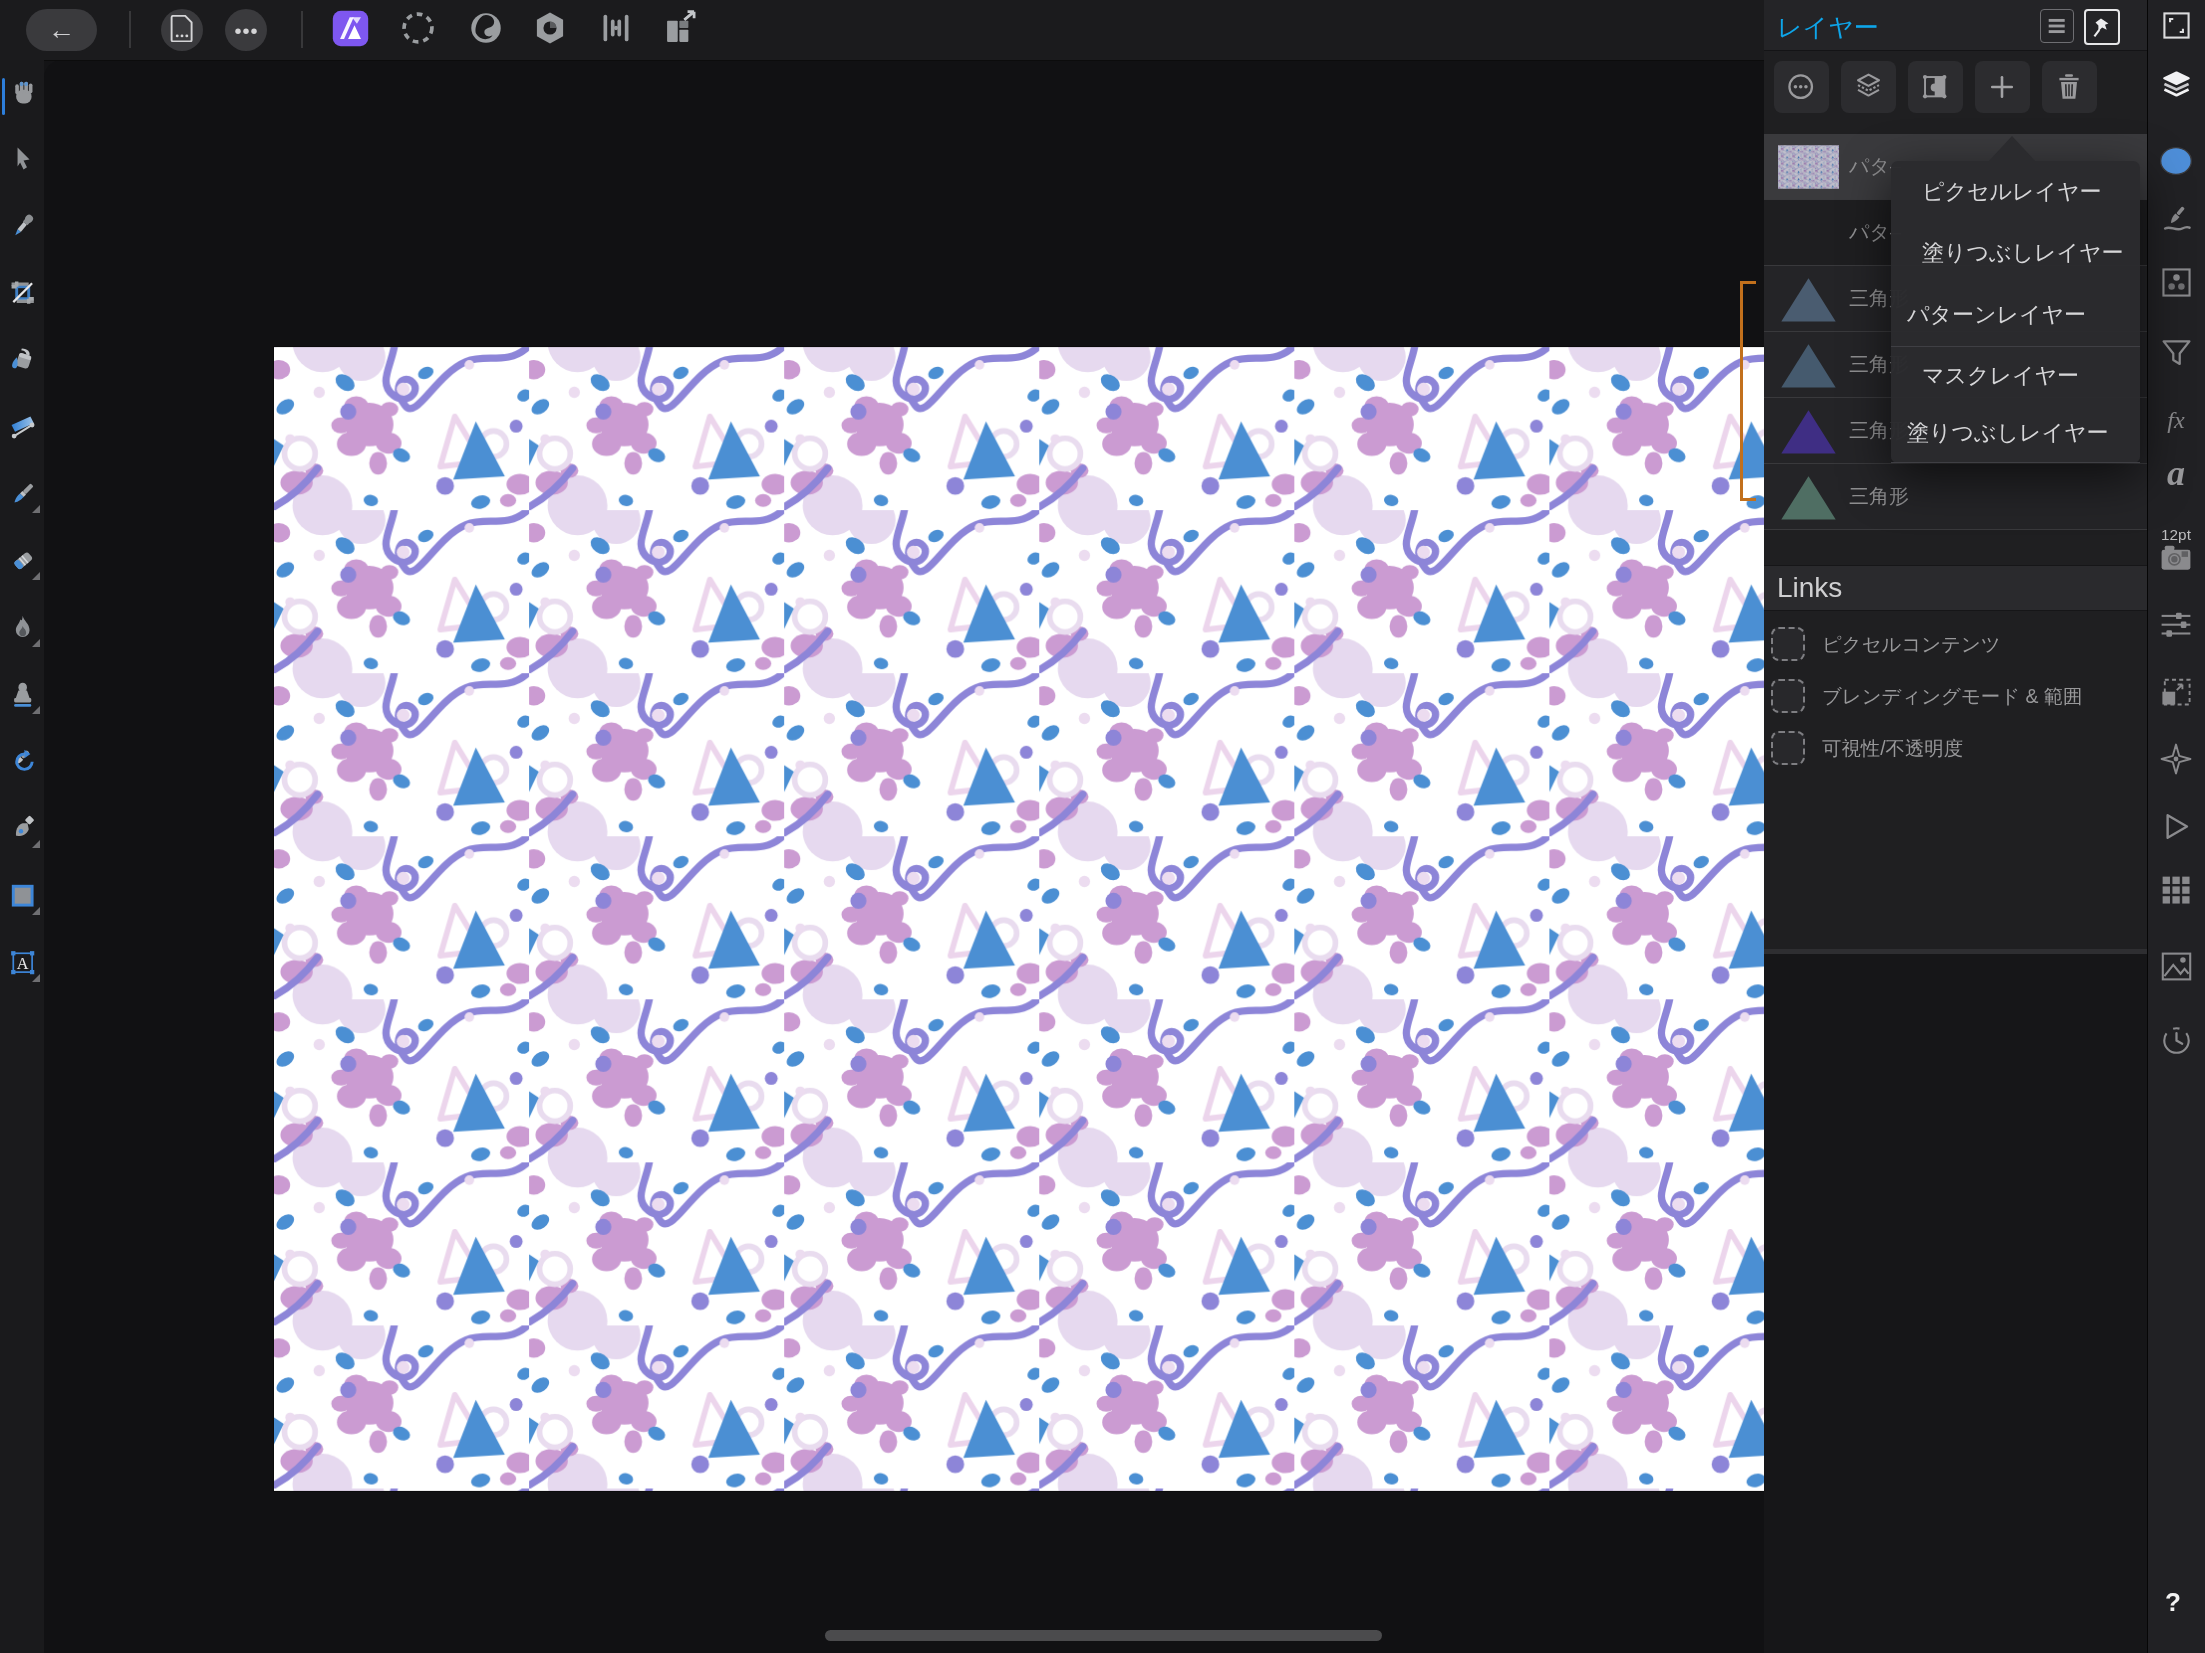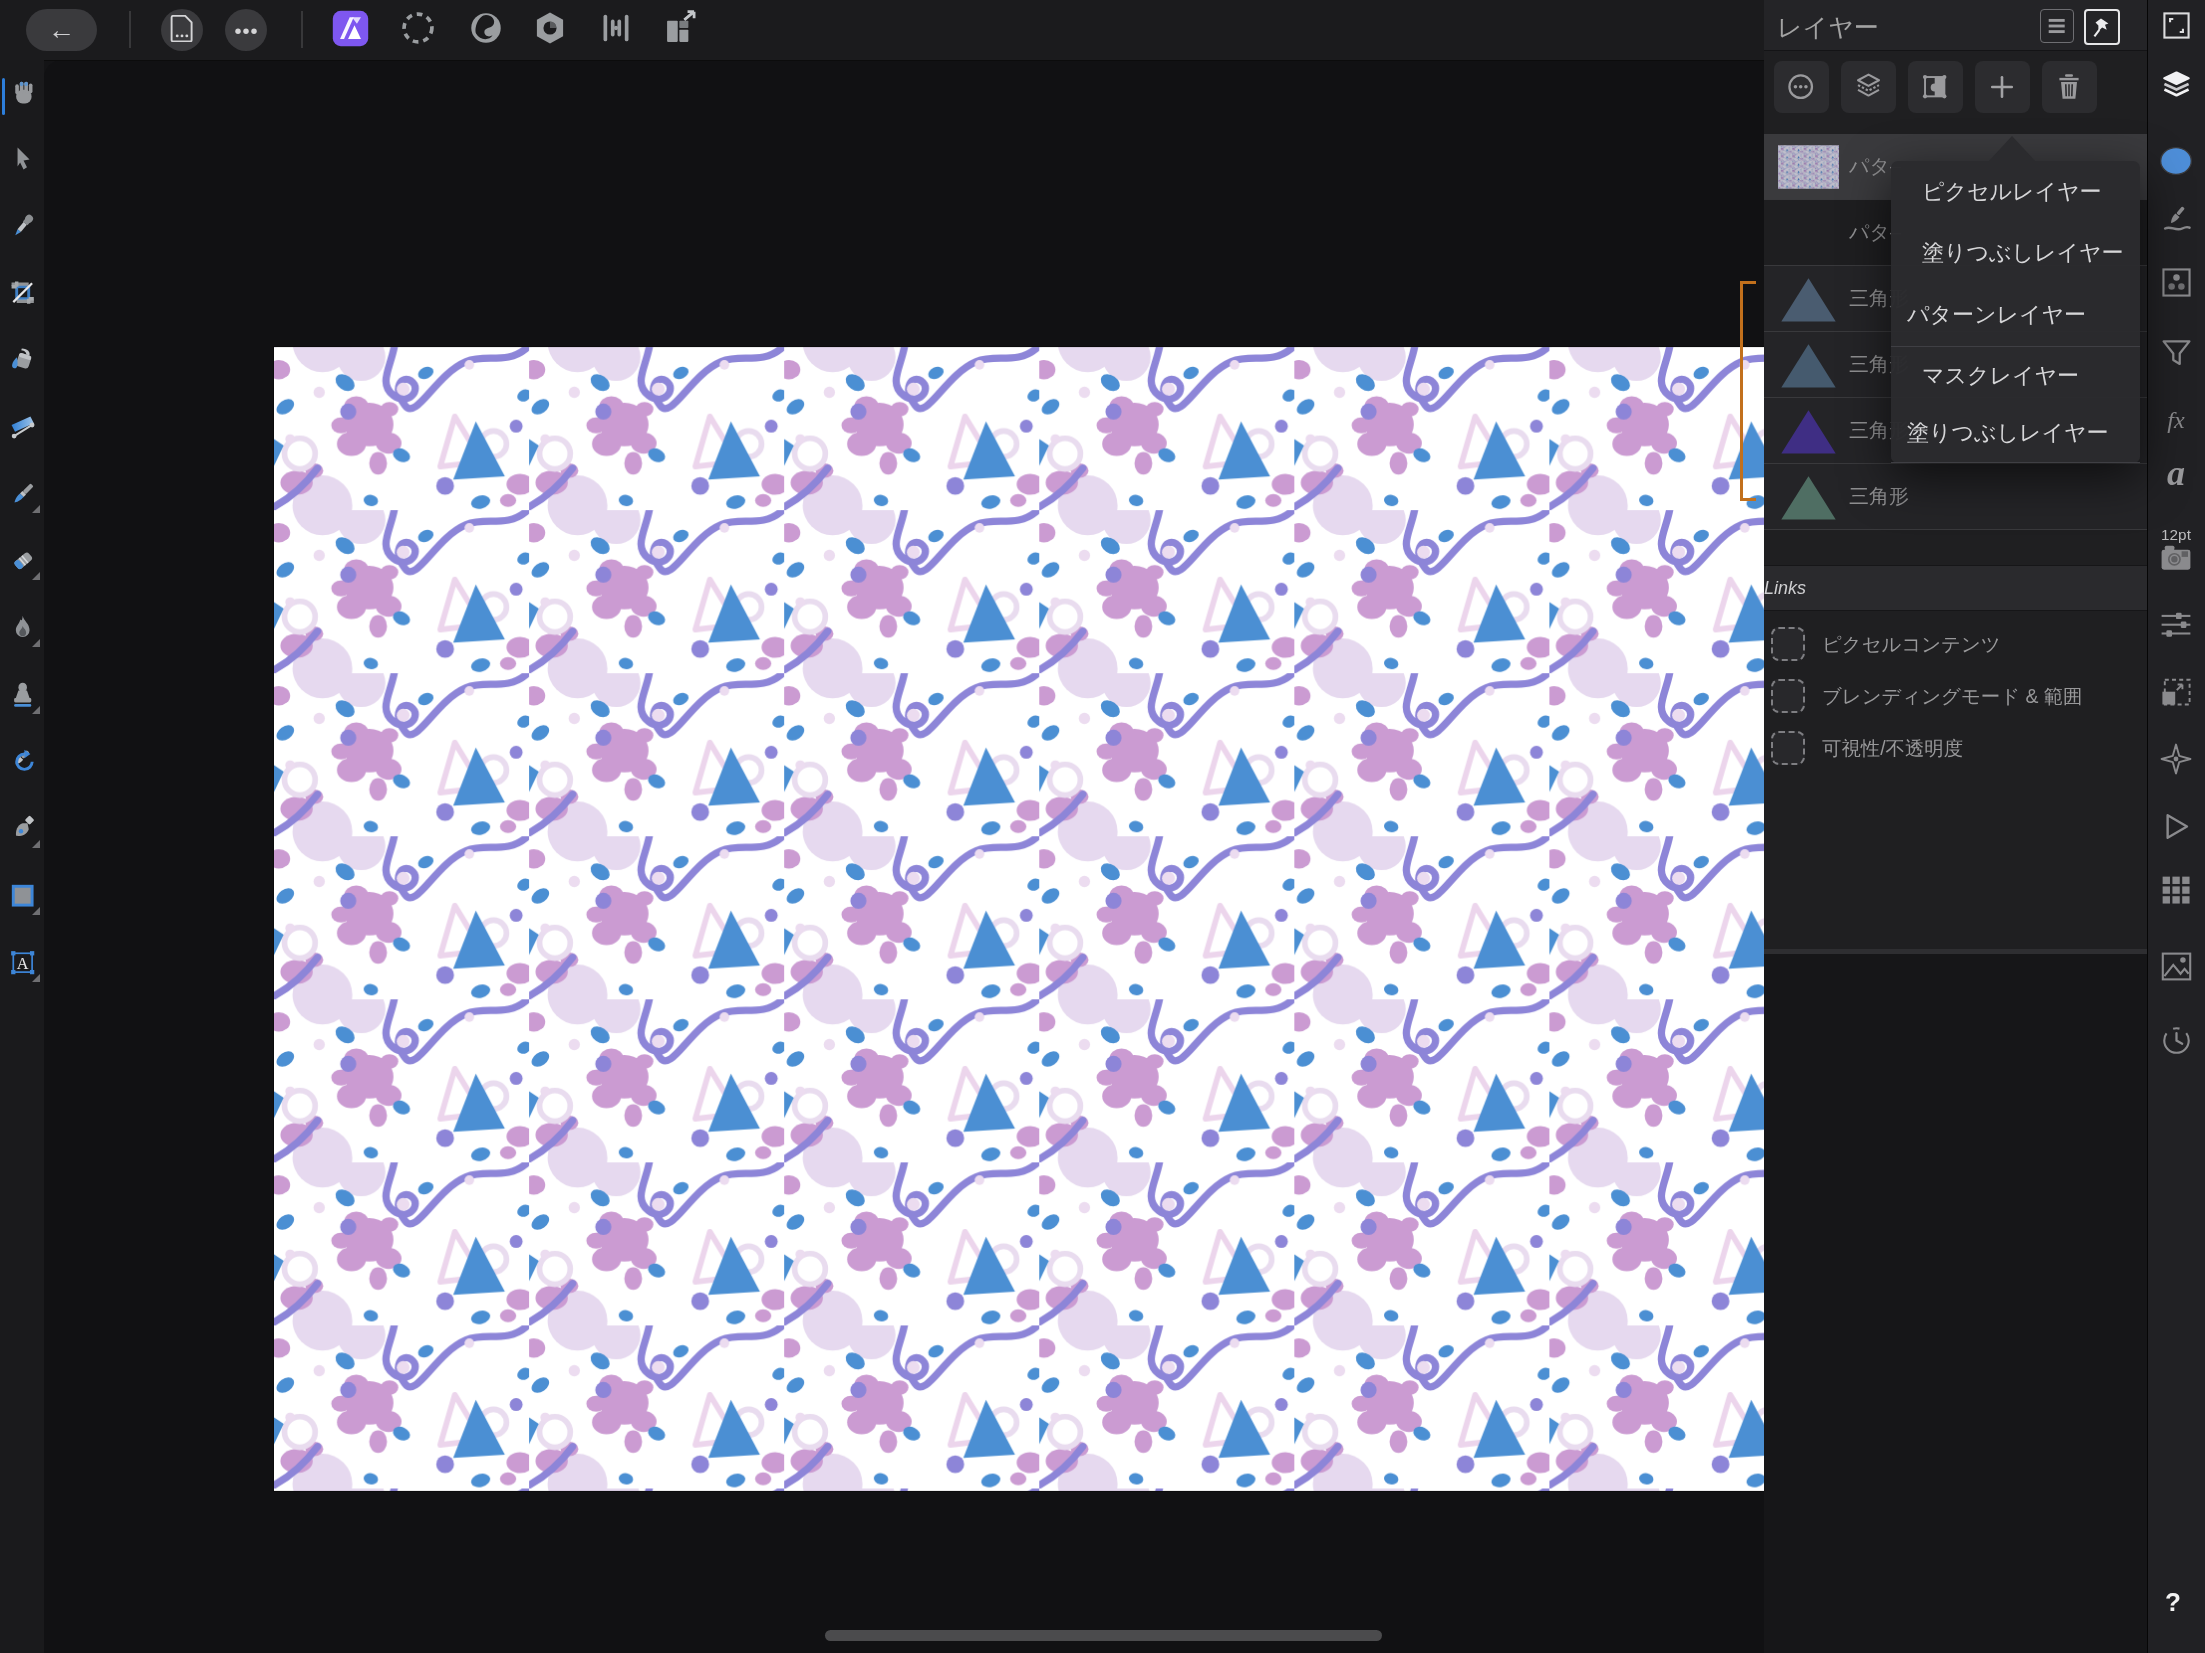--- a/index.html
+++ b/index.html
@@ -23,36 +23,36 @@
       border-left:8px solid transparent;border-bottom:8px solid #6f6f72;}
   #tool-indicator{left:1.6px;width:3.2px;border-radius:1.6px;background:#2d7edb;}
 
   
   #canvas-area{left:44px;top:60px;width:1720px;height:1593px;background:#111113;border-radius:18px 0 0 0;}
   #document{left:230px;top:287px;box-shadow:0 0 0 0.8px rgba(0,0,0,.4);}
 
   
   #panel{left:1764px;top:0;width:383px;height:1653px;background:#1f1f21;}
   #panel-header{left:0;top:0;width:100%;height:50px;background:#242427;border-bottom:0.8px solid #141416;}
-  #panel-title{left:13px;top:11.3px;font-size:25px;color:#a3a3a3;font-family:Liberation Mono, monospace;}
+  #panel-title{left:13px;top:11.3px;font-size:25px;color:#0ea5e9;font-family:Liberation Mono, monospace;}
   .hdr-btn{top:9px;width:32px;height:32px;border-radius:4px;display:flex;align-items:center;justify-content:center;}
   #panel-toolbar{left:0;top:61px;width:100%;height:57px;display:flex;gap:12px;padding-left:9.7px;box-sizing:border-box;}
   .pt-btn{width:55px;height:52px;background:#2c2c2f;border-radius:8px;display:flex;align-items:center;justify-content:center;flex:0 0 auto;}
 
   #layer-list{left:0;top:134px;width:100%;}
   .lrow{position:relative;width:100%;height:66px;border-bottom:0.8px solid #39393c;display:flex;align-items:center;box-sizing:border-box;}
   .lrow .thumbwrap{position:absolute;left:13.7px;top:50%;transform:translateY(-50%);line-height:0;}
   .lrow .llabel{position:absolute;left:85px;font-size:20px;color:#8e8e90;white-space:nowrap;}
 
   #sel-bracket{left:1740px;top:281px;width:13px;height:220px;border-left:3.2px solid #c2701c;}
   #sel-bracket .tick{position:absolute;left:0;width:13px;height:3.2px;background:#c2701c;}
 
   #links-header{left:0;top:565px;width:100%;height:44px;background:#2a2a2d;border-top:0.8px solid #161618;
                 border-bottom:0.8px solid #161618;display:flex;align-items:center;}
-  #links-title{font-size:18px;color:#cfcfd1;font-style:italic;}
+  #links-title{margin-left:13px;font-size:28px;color:#cfcfd1;}
   #links-list{left:0;top:618px;width:100%;}
   .link-item{position:relative;height:52px;display:flex;align-items:center;}
   .link-box{position:absolute;left:6.5px;width:34px;height:34px;border:2.4px dashed #7e7e82;border-radius:8px;background:#28282b;box-sizing:border-box;}
   .link-label{position:absolute;left:58px;font-size:19.4px;color:#98989a;white-space:nowrap;}
   #panel-band{left:0;top:949px;width:100%;height:4.8px;background:#2e2e31;}
   #panel-lower{left:0;top:954px;width:100%;height:699px;background:#161618;}
 
   
   #menu{left:1891px;top:161px;width:249px;background:rgba(43,43,46,.98);border-radius:6.5px;
         box-shadow:0 14.5px 48px rgba(0,0,0,.6);z-index:40;}

